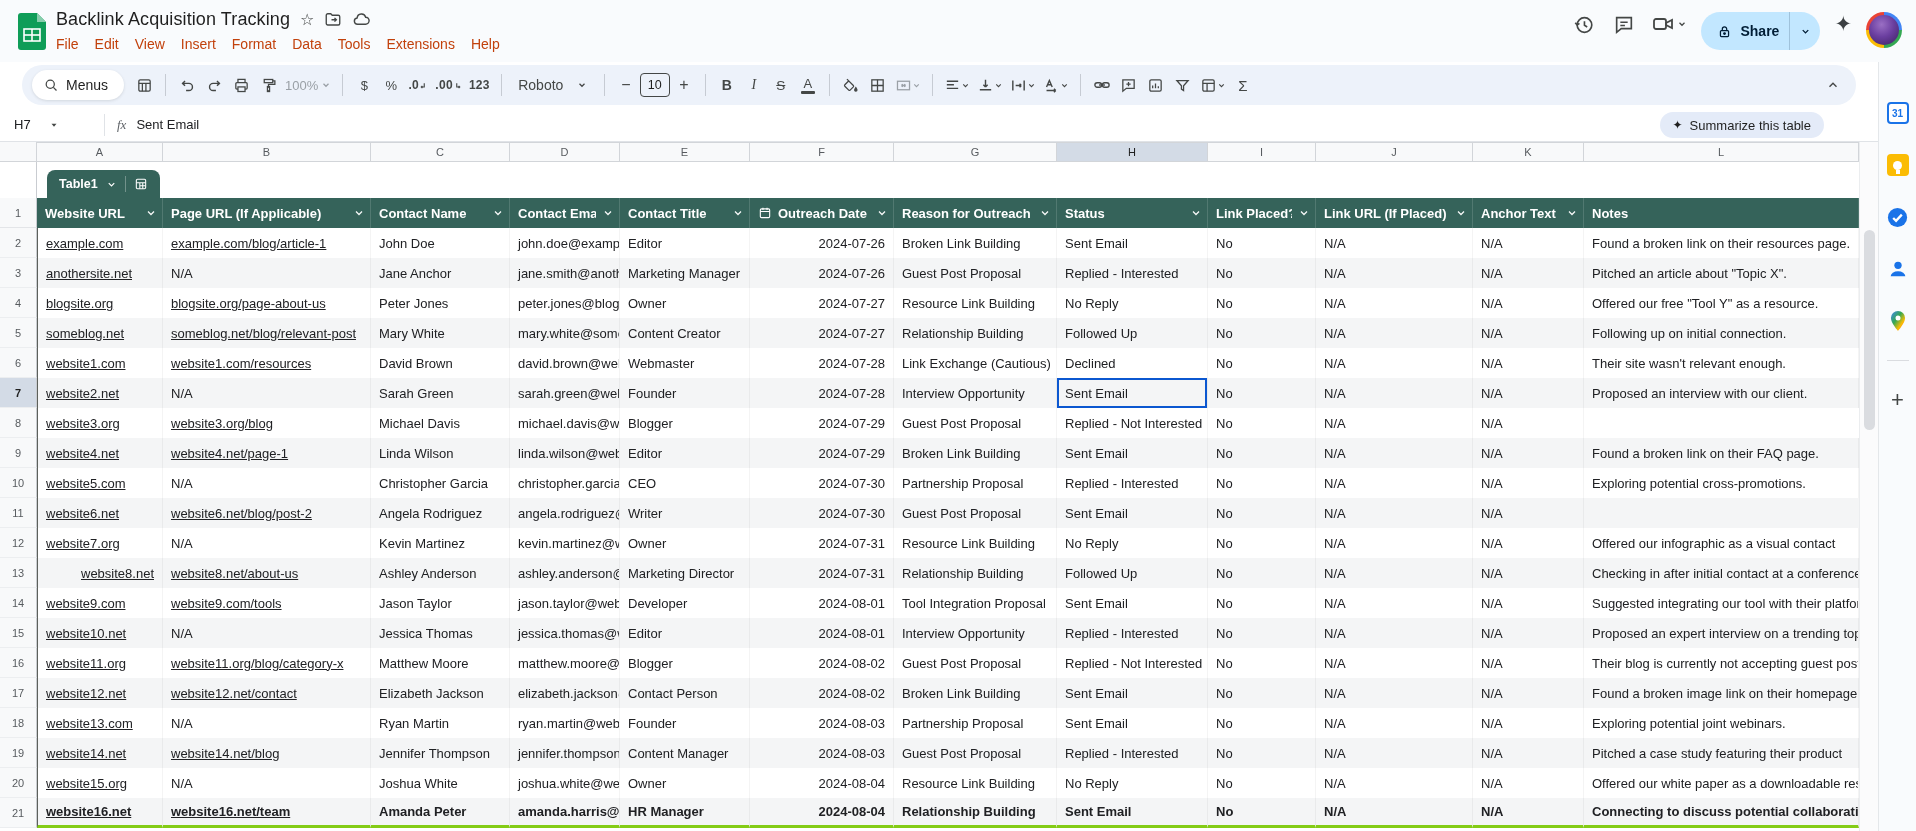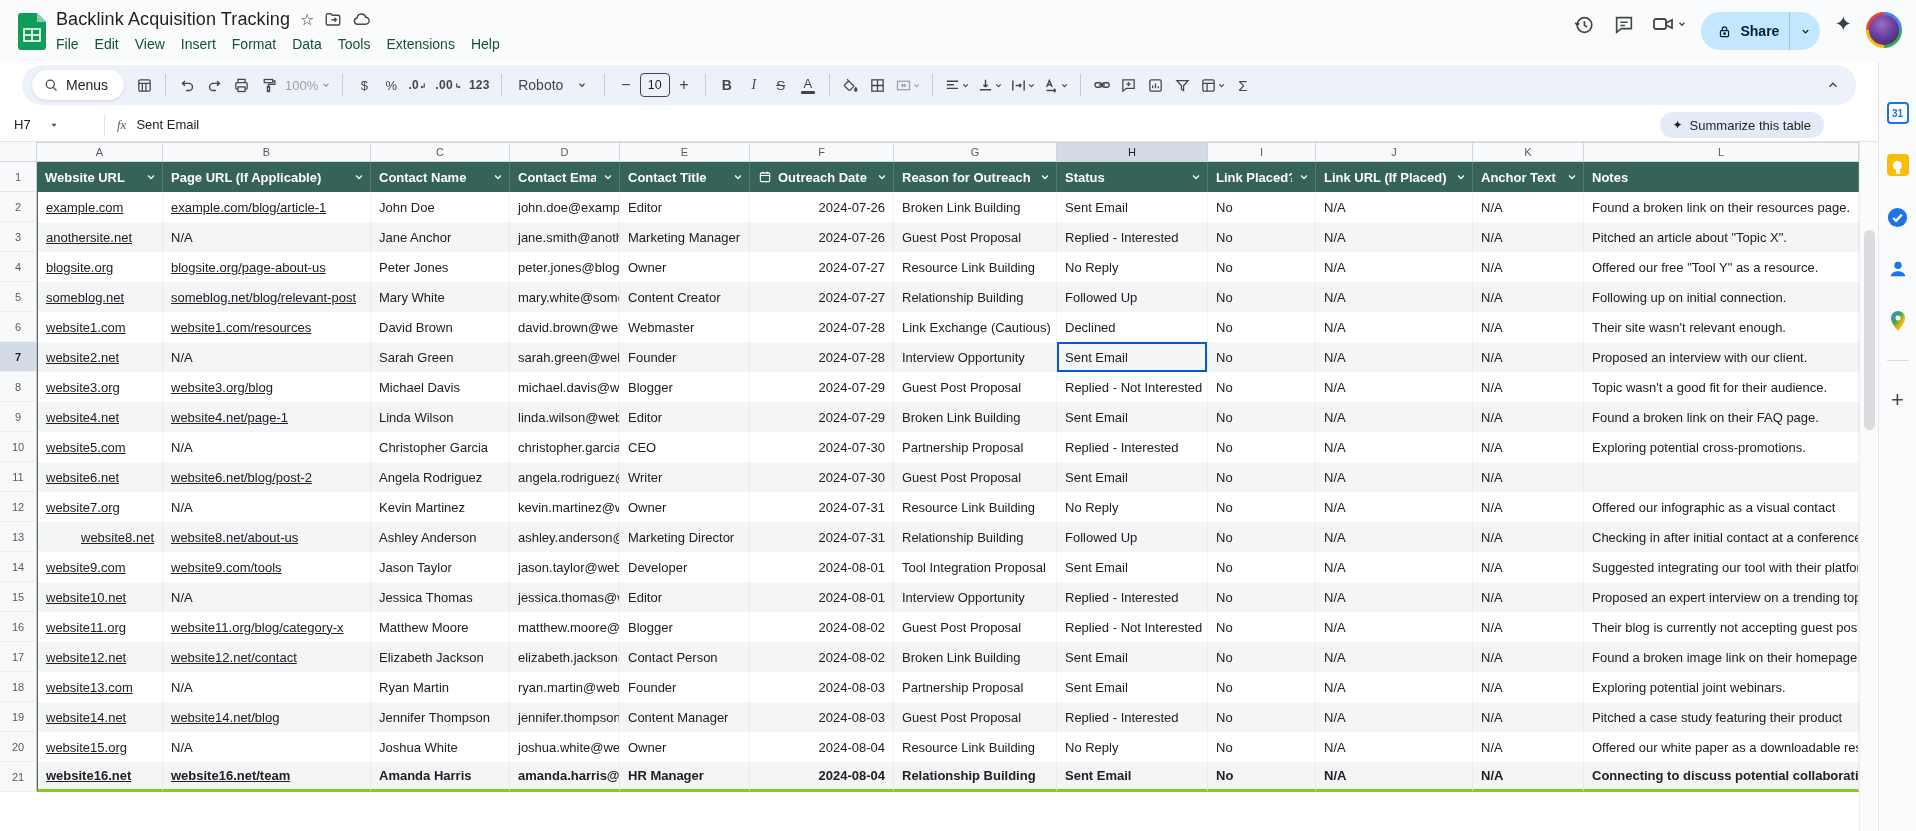--- a/index.html
+++ b/index.html
@@ -7,21 +7,21 @@
   body { font-family:"Liberation Sans","DejaVu Sans",sans-serif; background:#fff; color:#1f1f1f; position:relative; }
 
   
   .topbar { position:absolute; left:0; top:0; width:1916px; height:62px; background:#f9fbfd; display:flex; align-items:center; padding:0 14px 0 14px; }
   .logo { width:28px; height:37px; margin:0 10px 0 4px; flex:0 0 auto; }
   .title-block { display:flex; flex-direction:column; justify-content:center; }
   .title-row { display:flex; align-items:center; gap:10px; height:26px; }
   .doc-title { font-size:18px; color:#1f1f1f; letter-spacing:.1px; }
   .title-ico { color:#444746; display:flex; align-items:center; }
   .menubar { display:flex; align-items:center; height:24px; margin-left:-8px; }
-  .menu-item { font-size:14px; color:#14532d; padding:2px 8px; border-radius:8px; cursor:pointer; }
+  .menu-item { font-size:14px; color:#c2410c; padding:2px 8px; border-radius:8px; cursor:pointer; }
   .top-right { margin-left:auto; display:flex; align-items:flex-start; gap:14px; }
   .tr-ico { width:26px; height:26px; display:flex; align-items:center; justify-content:center; color:#444746; }
   .cam-group { display:flex; align-items:center; gap:2px; color:#444746; }
   .share-pill { display:flex; align-items:center; background:#c2e7ff; border-radius:19px; height:38px; overflow:hidden; }
   .share-main { display:flex; align-items:center; gap:8px; padding:0 10px 0 16px; font-size:14px; font-weight:600; color:#001d35; }
   .share-div { width:1px; height:38px; background:rgba(0,29,53,.18); }
   .share-caret { width:30px; display:flex; align-items:center; justify-content:center; color:#001d35; }
   .sparkle { font-size:21px; color:#3c4043; }
   .avatar-ring { width:36px; height:36px; border-radius:50%; background:conic-gradient(#4285f4 0 25%,#34a853 25% 50%,#fbbc04 50% 75%,#ea4335 75% 100%); display:flex; align-items:center; justify-content:center; }
   .avatar { width:30px; height:30px; border-radius:50%; background:radial-gradient(circle at 42% 32%, #9a6fc4 0%, #6b3fa0 45%, #3a1f5e 100%); }
@@ -405,20 +405,36 @@
       <div class="lcell" style="width: 110px;">D</div>
       <div class="lcell" style="width: 130px;">E</div>
       <div class="lcell" style="width: 144px;">F</div>
       <div class="lcell" style="width: 163px;">G</div>
       <div class="lcell hl" style="width: 151px;">H</div>
       <div class="lcell" style="width: 108px;">I</div>
       <div class="lcell" style="width: 157px;">J</div>
       <div class="lcell" style="width: 111px;">K</div>
       <div class="lcell" style="width: 275px;">L</div>
     </div>
+  <div class="chipband">
+    <div class="gut"></div>
+    <div class="rest">
+      <div class="table-chip">
+        <span class="nm">Table1</span>
+        <svg width="11" height="11" viewBox="0 0 24 24" fill="none" stroke="#fff" stroke-width="2.6">
+            <path d="M6 9 l6 6 6 -6"></path>
+          </svg>
+        <span class="cdiv"></span>
+        <svg width="14" height="14" viewBox="0 0 24 24" fill="none" stroke="#fff" stroke-width="1.8">
+            <rect x="4" y="4" width="16" height="16" rx="2"></rect>
+            <path d="M4 10 h16 M10 10 v10 M15 10 v10 M10 15 h10"></path>
+          </svg>
+      </div>
+    </div>
+  </div>
   <div class="hrow" id="headerrow">
       <div class="gut">1</div>
       <div class="hcell" style="width: 126px;">
         <span style="overflow:hidden;text-overflow:clip;">Website URL</span>
         <svg class="chev" width="12" height="12" viewBox="0 0 24 24" fill="none" stroke="#fff" stroke-width="2.6">
           <path d="M6 9 l6 6 6 -6"></path>
         </svg>
       </div>
       <div class="hcell" style="width: 208px;">
         <span style="overflow:hidden;text-overflow:clip;">Page URL (If Applicable)</span>
@@ -609,21 +625,20 @@
         </div>
         <div class="cell" style="width: 139px;">Michael Davis</div>
         <div class="cell" style="width: 110px;">michael.davis@website3.org</div>
         <div class="cell" style="width: 130px;">Blogger</div>
         <div class="cell right" style="width: 144px;">2024-07-29</div>
         <div class="cell" style="width: 163px;">Guest Post Proposal</div>
         <div class="cell" style="width: 151px;">Replied - Not Interested</div>
         <div class="cell" style="width: 108px;">No</div>
         <div class="cell" style="width: 157px;">N/A</div>
         <div class="cell" style="width: 111px;">N/A</div>
-        <div class="cell" style="width: 275px;">Topic wasn't a good fit for their audience.</div>
       </div>
       <div class="row">
         <div class="gut">9</div>
         <div class="cell first" style="width: 126px;">
           <span class="lnk">website4.net</span>
         </div>
         <div class="cell" style="width: 208px;">
           <span class="lnk">website4.net/page-1</span>
         </div>
         <div class="cell" style="width: 139px;">Linda Wilson</div>
@@ -836,21 +851,21 @@
         <div class="cell" style="width: 275px;">Offered our white paper as a downloadable resource</div>
       </div>
       <div class="row last">
         <div class="gut">21</div>
         <div class="cell first" style="width: 126px;">
           <span class="lnk">website16.net</span>
         </div>
         <div class="cell" style="width: 208px;">
           <span class="lnk">website16.net/team</span>
         </div>
-        <div class="cell" style="width: 139px;">Amanda Harris</div>
+        <div class="cell" style="width: 139px;">Amanda Peter</div>
         <div class="cell" style="width: 110px;">amanda.harris@website16.net</div>
         <div class="cell" style="width: 130px;">HR Manager</div>
         <div class="cell right" style="width: 144px;">2024-08-04</div>
         <div class="cell" style="width: 163px;">Relationship Building</div>
         <div class="cell" style="width: 151px;">Sent Email</div>
         <div class="cell" style="width: 108px;">No</div>
         <div class="cell" style="width: 157px;">N/A</div>
         <div class="cell" style="width: 111px;">N/A</div>
         <div class="cell" style="width: 275px;">Connecting to discuss potential collaboration</div>
       </div>

